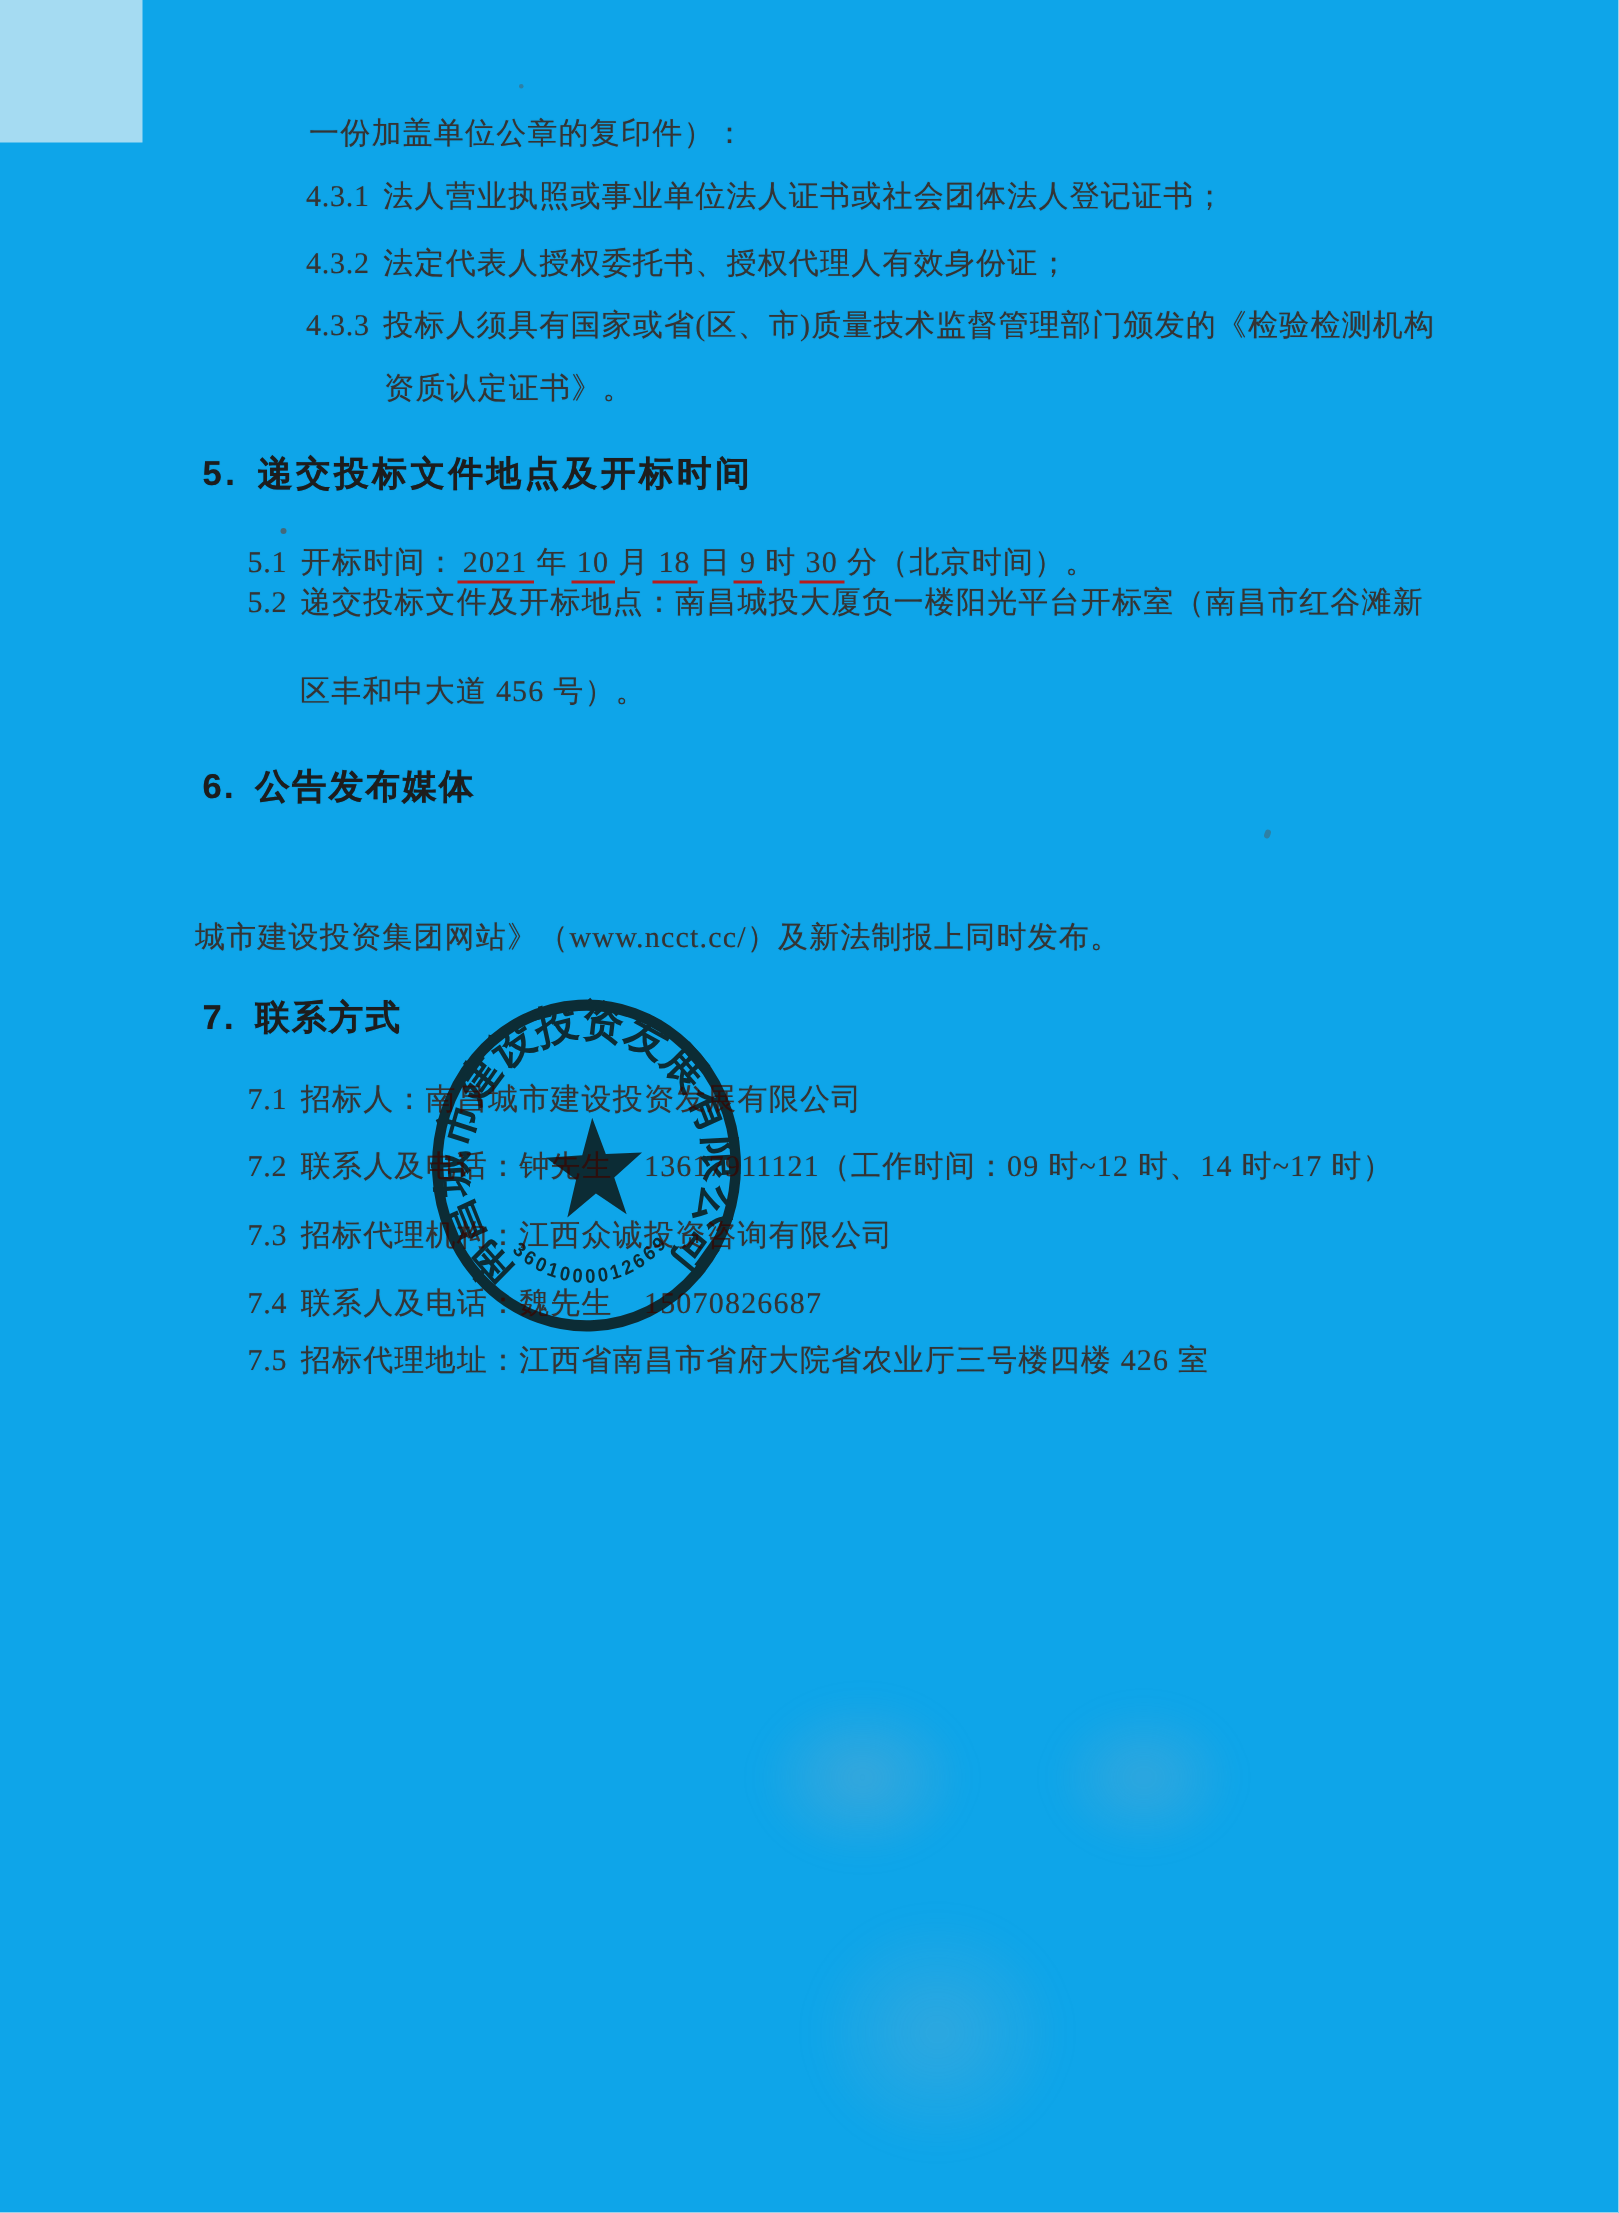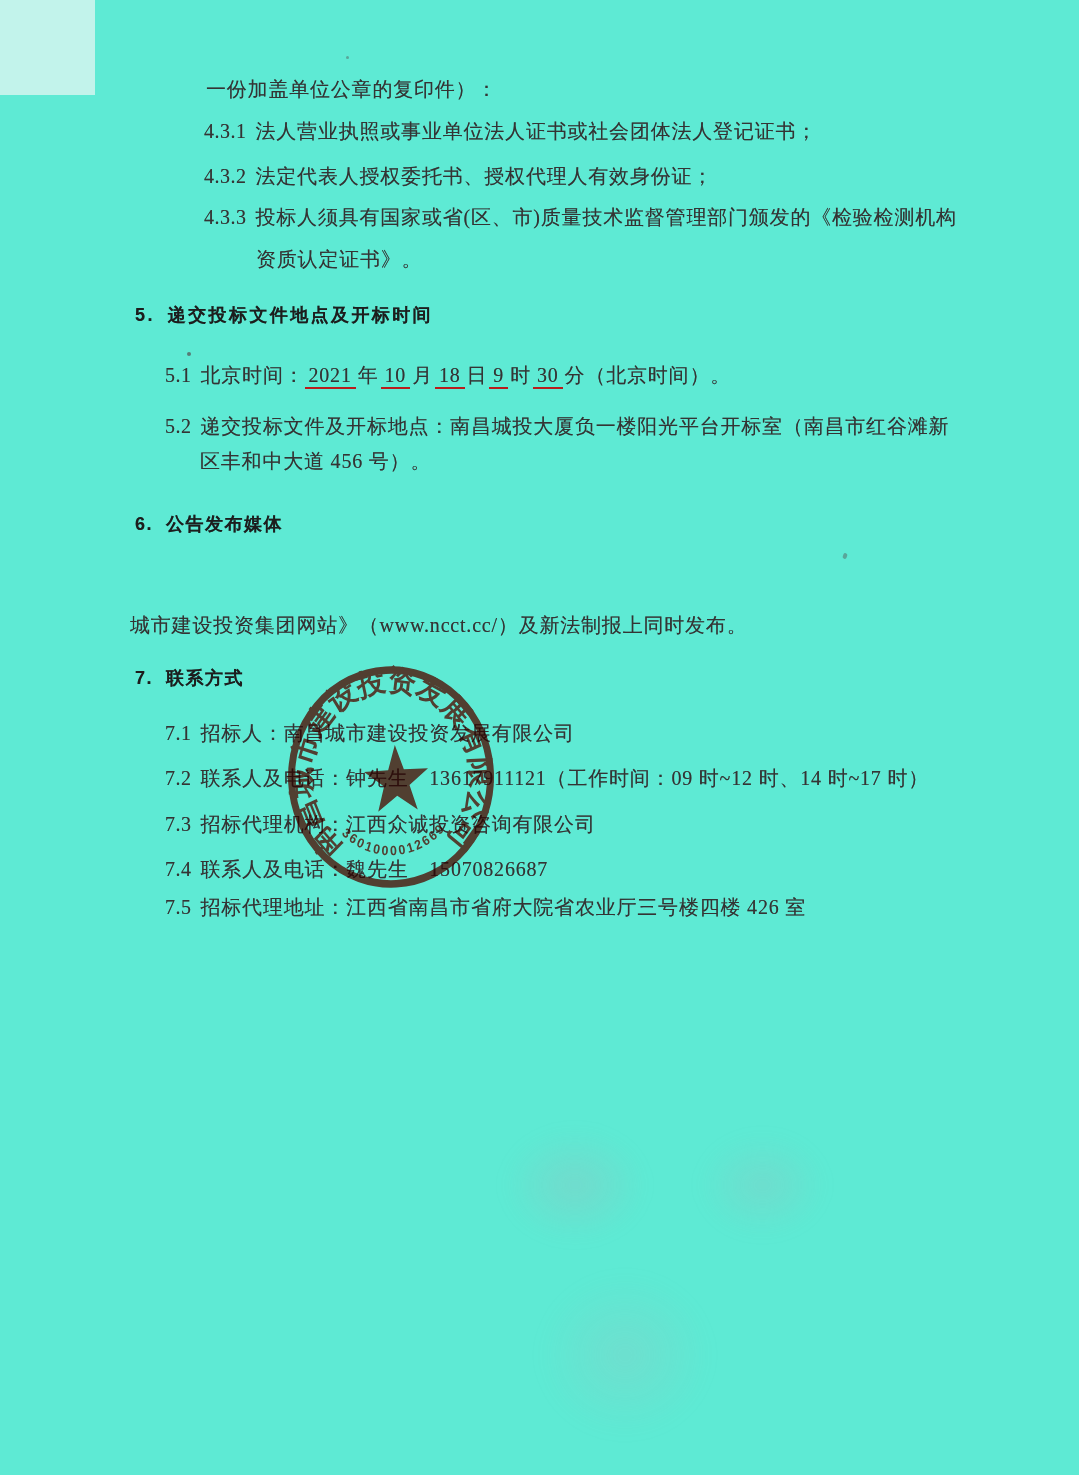--- a/index.html
+++ b/index.html
@@ -1,39 +1,39 @@
 <!DOCTYPE html>
 <html><head>
 <meta charset="utf-8">
 <style>
   html,body{margin:0;padding:0;background:#e8e8e8;}
   #page{
     position:relative;
     width:1079px;height:1475px;
     margin:0 auto;
-    background:#5eead4;
+    background:#0ea5e9;
     overflow:hidden;
     font-family:"Liberation Serif","DejaVu Serif",serif;
   }
   .line{
     position:absolute;
     white-space:nowrap;
     font-size:20px;
     line-height:27px;
     letter-spacing:0.8px;
     color:#343434;
     text-shadow:0 0 0.6px rgba(60,60,60,.55);
   }
   .line .num{display:inline-block;margin-right:9px;letter-spacing:0.5px;}
   .heading{
     position:absolute;
     white-space:nowrap;
     font-family:"Liberation Sans","DejaVu Sans",sans-serif;
     font-weight:700;
-    font-size:18px;
+    font-size:23px;
     line-height:30px;
     letter-spacing:1.5px;
     color:#1d1d1d;
     text-shadow:0 0 0.5px rgba(0,0,0,.5);
   }
   .heading .hnum{display:inline-block;margin-right:13px;}
   .heading-wide{letter-spacing:2.4px;}
   .u{
     display:inline-block;
     border-bottom:2px solid #b91c1c;
@@ -83,24 +83,24 @@
   <div class="line" style="left:204px;top:204px;">
     <span class="num">4.3.3</span><span>投标人须具有国家或省(区、市)质量技术监督管理部门颁发的《检验检测机构</span>
   </div>
   <div class="line" style="left:256px;top:246px;">资质认定证书》。</div>
 
   <div class="heading heading-wide" style="left:135px;top:300px;">
     <span class="hnum">5.</span><span>递交投标文件地点及开标时间</span>
   </div>
 
   <div class="line" style="left:165px;top:362px;">
-    <span class="num">5.1</span><span>北京时间：</span><span class="u">2021</span><span class="unit">年</span><span class="u">10</span><span class="unit">月</span><span class="u">18</span><span class="unit">日</span><span class="u">9</span><span class="unit">时</span><span class="u">30</span><span class="unit">分（北京时间）。</span>
+    <span class="num">5.1</span><span>开标时间：</span><span class="u">2021</span><span class="unit">年</span><span class="u">10</span><span class="unit">月</span><span class="u">18</span><span class="unit">日</span><span class="u">9</span><span class="unit">时</span><span class="u">30</span><span class="unit">分（北京时间）。</span>
   </div>
 
-  <div class="line" style="left:165px;top:413px;">
+  <div class="line" style="left:165px;top:389px;">
     <span class="num">5.2</span><span>递交投标文件及开标地点：南昌城投大厦负一楼阳光平台开标室（南昌市红谷滩新</span>
   </div>
   <div class="line" style="left:200px;top:448px;">区丰和中大道 456 号）。</div>
 
   <div class="heading" style="left:135px;top:509px;">
     <span class="hnum">6.</span><span>公告发布媒体</span>
   </div>
   <div class="line" style="left:130px;top:612px;">城市建设投资集团网站》（www.ncct.cc/）及新法制报上同时发布。</div>
 
   <div class="heading" style="left:135px;top:663px;">

